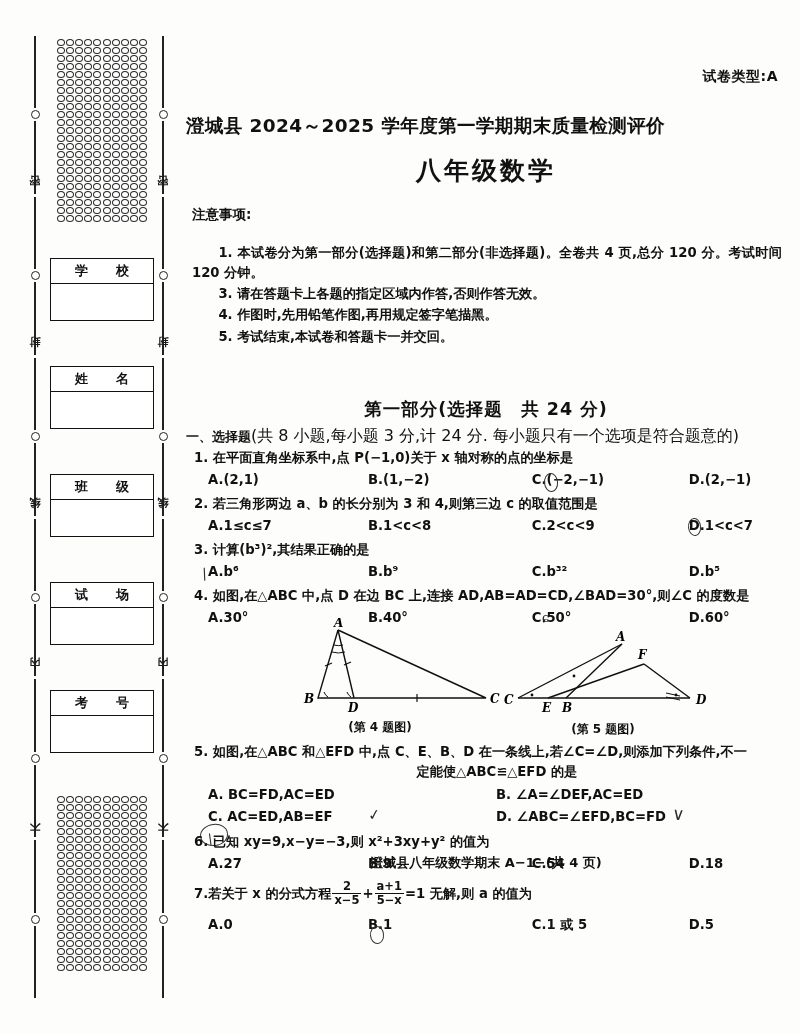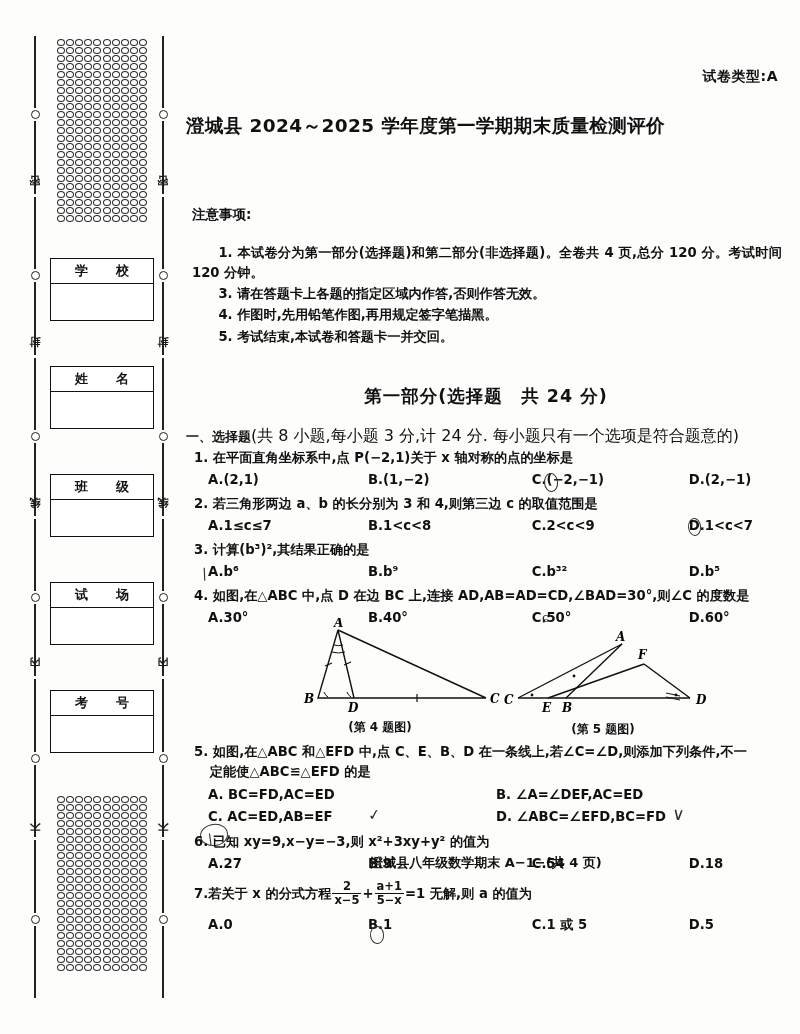--- a/index.html
+++ b/index.html
@@ -154,21 +154,21 @@
     font-size: 13.2px;
     font-weight: bold;
     text-indent: 2em;
     margin-bottom: 1px;
     line-height: 1.52;
     text-align: justify;
   }
 
   .part-title {
     position: absolute;
-    top: 383px; left: 0; width: 100%;
+    top: 396px; left: 0; width: 100%;
     text-align: center;
     font-size: 17.5px;
     font-weight: bold;
     letter-spacing: 1px;
   }
 
   .section-head {
     position: absolute;
     top: 424px; left: 0px;
     font-size: 13px;
@@ -180,21 +180,21 @@
   .q {
     position: absolute;
     left: 8px;
     width: 590px;
   }
   .q-stem {
     font-size: 13.2px;
     font-weight: bold;
     line-height: 1.5;
   }
-  .q-stem .cont { display: block; padding-left: 1.2em; }
+  .q-stem .cont { display: block; padding-left: 1.2em; text-align: center; }
   .opts {
     display: flex;
     font-size: 13.2px;
     font-weight: bold;
     margin-top: 2px;
     padding-left: 14px;
   }
   .opts > span {
     position: relative;
   }
@@ -805,39 +805,40 @@
         <div class="bubble"></div>
         <div class="bubble"></div>
       </div>
   </div>
 
   <div class="content">
 
     <div class="paper-type">试卷类型:A</div>
 
     <div class="main-title">澄城县 2024～2025 学年度第一学期期末质量检测评价</div>
+    <div class="subject-title">八年级数学</div>
 
     <div class="notice">
       <div class="notice-head">注意事项:</div>
       <div class="notice-item">1. 本试卷分为第一部分(选择题)和第二部分(非选择题)。全卷共 4 页,总分 120 分。考试时间 120 分钟。</div>
       <div class="notice-item">3. 请在答题卡上各题的指定区域内作答,否则作答无效。</div>
       <div class="notice-item">4. 作图时,先用铅笔作图,再用规定签字笔描黑。</div>
       <div class="notice-item">5. 考试结束,本试卷和答题卡一并交回。</div>
     </div>
 
     <div class="part-title">第一部分(选择题　共 24 分)</div>
 
     <div class="section-head">
       <span>一、选择题</span><span class="small">(共 8 小题,每小题 3 分,计 24 分. 每小题只有一个选项是符合题意的)</span>
     </div>
 
     <div class="q" style="top:448px">
       <div class="q-stem">
         <span>1.</span>
-        <span>在平面直角坐标系中,点 P(−2,1)关于 x 轴对称的点的坐标是</span>
+        <span>在平面直角坐标系中,点 P(−1,0)关于 x 轴对称的点的坐标是</span>
       </div>
       <div class="opts">
         <span class="opt-a">A.(2,1)</span>
         <span class="opt-b">B.(1,−2)</span>
         <span class="opt-c">C.(−2,−1)</span>
         <span class="opt-d">D.(2,−1)</span>
       </div>
       <span class="hand hand-circle" style="left:350px; top:25px; width:12px; height:17px;"></span>
     </div>
 

